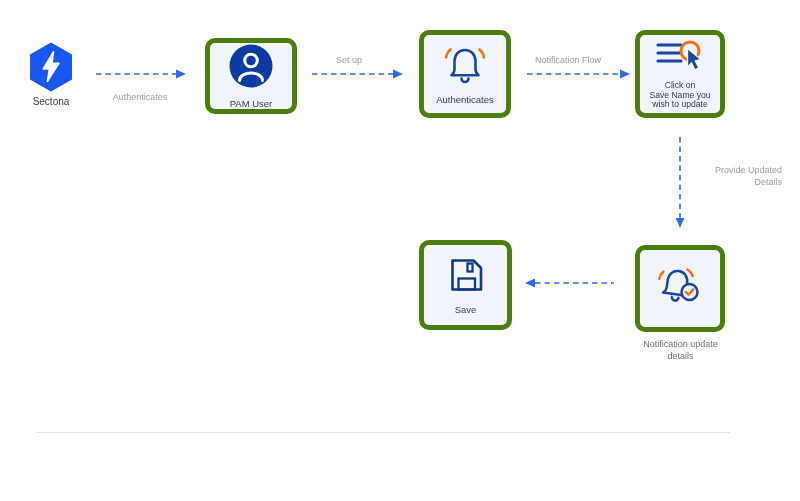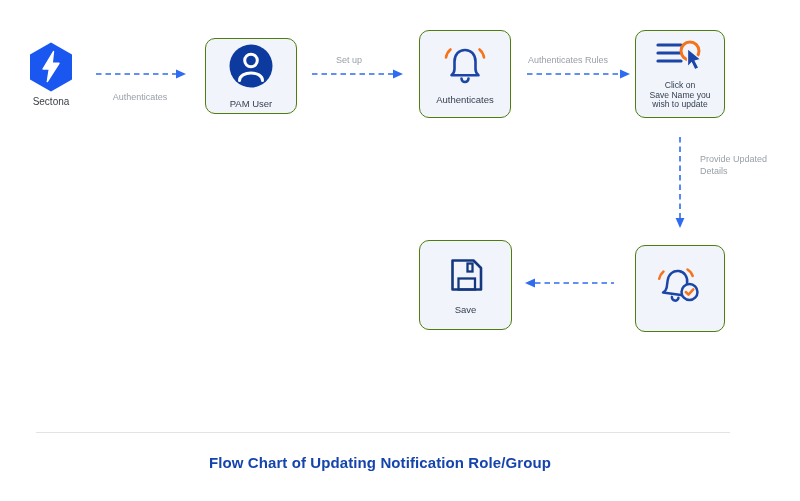--- a/index.html
+++ b/index.html
@@ -1,21 +1,21 @@
 <!DOCTYPE html>
 <html><head>
 <meta charset="utf-8">
 <style>
   html,body{margin:0;padding:0;background:#ffffff;}
   #canvas{
     position:relative;width:800px;height:501px;background:#ffffff;overflow:hidden;
     font-family:"Liberation Sans",sans-serif;
   }
   .node{
-    position:absolute;background:#f1f5fb;border:1px solid #4d7c0f;border-radius:10px;
+    position:absolute;background:#f1f5fb;border:5px solid #4d7c0f;border-radius:10px;
     display:flex;flex-direction:column;align-items:center;justify-content:center;
     box-sizing:border-box;
   }
   .node-label{
     font-size:9.5px;color:#374151;margin-top:5px;text-align:center;line-height:11px;
   }
   .node-multiline{font-size:8.6px;color:#374151;margin-top:3px;text-align:center;line-height:9.7px;}
   .node-multiline span{display:block;}
   .arrow-label{
     position:absolute;font-size:9px;color:#9aa0a8;text-align:center;line-height:12px;
@@ -79,21 +79,21 @@
       <svg width="48" height="42" viewBox="0 0 48 42">
         <path d="M24 7 C17.8 7 13.5 11.8 13.5 18.5 L13.5 26 C13.5 28.8 12.3 30.7 10.5 32.2 L37.5 32.2 C35.7 30.7 34.5 28.8 34.5 26 L34.5 18.5 C34.5 11.8 30.2 7 24 7 Z" fill="none" stroke="#1c45a8" stroke-width="2.6" stroke-linejoin="round"></path>
         <path d="M20.5 35.5 A3.5 3.5 0 0 0 27.5 35.5" fill="none" stroke="#1c45a8" stroke-width="2.6" stroke-linecap="round"></path>
         <path d="M9.5 6.5 C7 8.6 5.5 11.3 5 14.5" stroke="#f4731c" stroke-width="2.6" fill="none" stroke-linecap="round"></path>
         <path d="M38.5 6.5 C41 8.6 42.5 11.3 43 14.5" stroke="#f4731c" stroke-width="2.6" fill="none" stroke-linecap="round"></path>
       </svg>
     </span>
     <div class="node-label">Authenticates</div>
   </div>
 
-  <div class="arrow-label" style="left:523px;top:54px;width:90px;">Authenticates Rules</div>
+  <div class="arrow-label" style="left:523px;top:54px;width:90px;">Notification Flow</div>
   <div class="abs" style="left:526px;top:67px;">
     <svg width="106" height="14" viewBox="0 0 106 14">
       <line x1="1" y1="7" x2="94" y2="7" stroke="#2e6bf0" stroke-width="1.6" stroke-dasharray="5.5,4"></line>
       <polygon points="94,2.6 104,7 94,11.4" fill="#2e6bf0"></polygon>
     </svg>
   </div>
 
   <div class="node" style="left:635px;top:30px;width:90px;height:88px;">
     <span>
       <svg width="54" height="36" viewBox="0 0 54 36">
@@ -112,36 +112,37 @@
       <span>wish to update</span>
     </div>
   </div>
 
   <div class="abs" style="left:673px;top:136px;">
     <svg width="14" height="94" viewBox="0 0 14 94">
       <line x1="7" y1="1" x2="7" y2="82" stroke="#2e6bf0" stroke-width="1.6" stroke-dasharray="5.5,4"></line>
       <polygon points="2.6,82 11.4,82 7,92" fill="#2e6bf0"></polygon>
     </svg>
   </div>
-  <div class="arrow-label arrow-label-left" style="left:700px;top:153px;width:82px;">Provide Updated Details</div>
+  <div class="arrow-label arrow-label-left" style="left:700px;top:164px;width:82px;text-align:right;">Provide Updated Details</div>
 
   <div class="node" style="left:635px;top:245px;width:90px;height:87px;">
     <span>
       <svg width="52" height="46" viewBox="0 0 52 46">
         <g transform="rotate(8 23 24)">
           <path d="M22.5 7 C16.7 7 12.7 11.5 12.7 17.8 L12.7 24.5 C12.7 27.2 11.5 28.9 9.8 30.4 L35.2 30.4 C33.5 28.9 32.3 27.2 32.3 24.5 L32.3 17.8 C32.3 11.5 28.3 7 22.5 7 Z" fill="none" stroke="#1c45a8" stroke-width="2.5" stroke-linejoin="round"></path>
           <path d="M19.2 33.5 A3.3 3.3 0 0 0 25.8 33.5" fill="none" stroke="#1c45a8" stroke-width="2.5" stroke-linecap="round"></path>
         </g>
         <path d="M9.5 7.5 C7.2 9.5 5.8 11.8 5.2 14.8" stroke="#f4731c" stroke-width="2.5" fill="none" stroke-linecap="round"></path>
         <path d="M33.5 5.5 C36 7 37.8 9.2 38.7 12" stroke="#f4731c" stroke-width="2.5" fill="none" stroke-linecap="round"></path>
         <circle cx="35.5" cy="28" r="8" fill="#f1f5fb" stroke="#1c45a8" stroke-width="2.5"></circle>
         <path d="M31.8 28 L34.5 30.6 L39.3 25.4" fill="none" stroke="#f4731c" stroke-width="2.5" stroke-linecap="round" stroke-linejoin="round"></path>
       </svg>
     </span>
   </div>
+  <div class="below-label" style="left:633px;top:339px;width:95px;">Notification update details</div>
 
   <div class="abs" style="left:524px;top:276px;">
     <svg width="92" height="14" viewBox="0 0 92 14">
       <polygon points="1,7 11,2.6 11,11.4" fill="#2e6bf0"></polygon>
       <line x1="11" y1="7" x2="90" y2="7" stroke="#2e6bf0" stroke-width="1.6" stroke-dasharray="5.5,4"></line>
     </svg>
   </div>
 
   <div class="node" style="left:419px;top:240px;width:93px;height:90px;">
     <span>
@@ -149,15 +150,14 @@
         <path d="M7.5 5.5 L28.5 5.5 L36 13 L36 34.5 L7.5 34.5 Z" fill="none" stroke="#14387f" stroke-width="2.6" stroke-linejoin="round"></path>
         <rect x="22.5" y="8.5" width="5" height="8" fill="none" stroke="#14387f" stroke-width="2.3"></rect>
         <rect x="13.5" y="23.5" width="16.5" height="11" fill="none" stroke="#14387f" stroke-width="2.3"></rect>
       </svg>
     </span>
     <div class="node-label">Save</div>
   </div>
 
   <div class="divider" style="left:36px;top:432px;width:694px;"></div>
 
-  <div class="title" style="left:0px;top:454px;width:760px;">Flow Chart of Updating Notification Role/Group</div>
 
 </div>
 
 </body></html>

